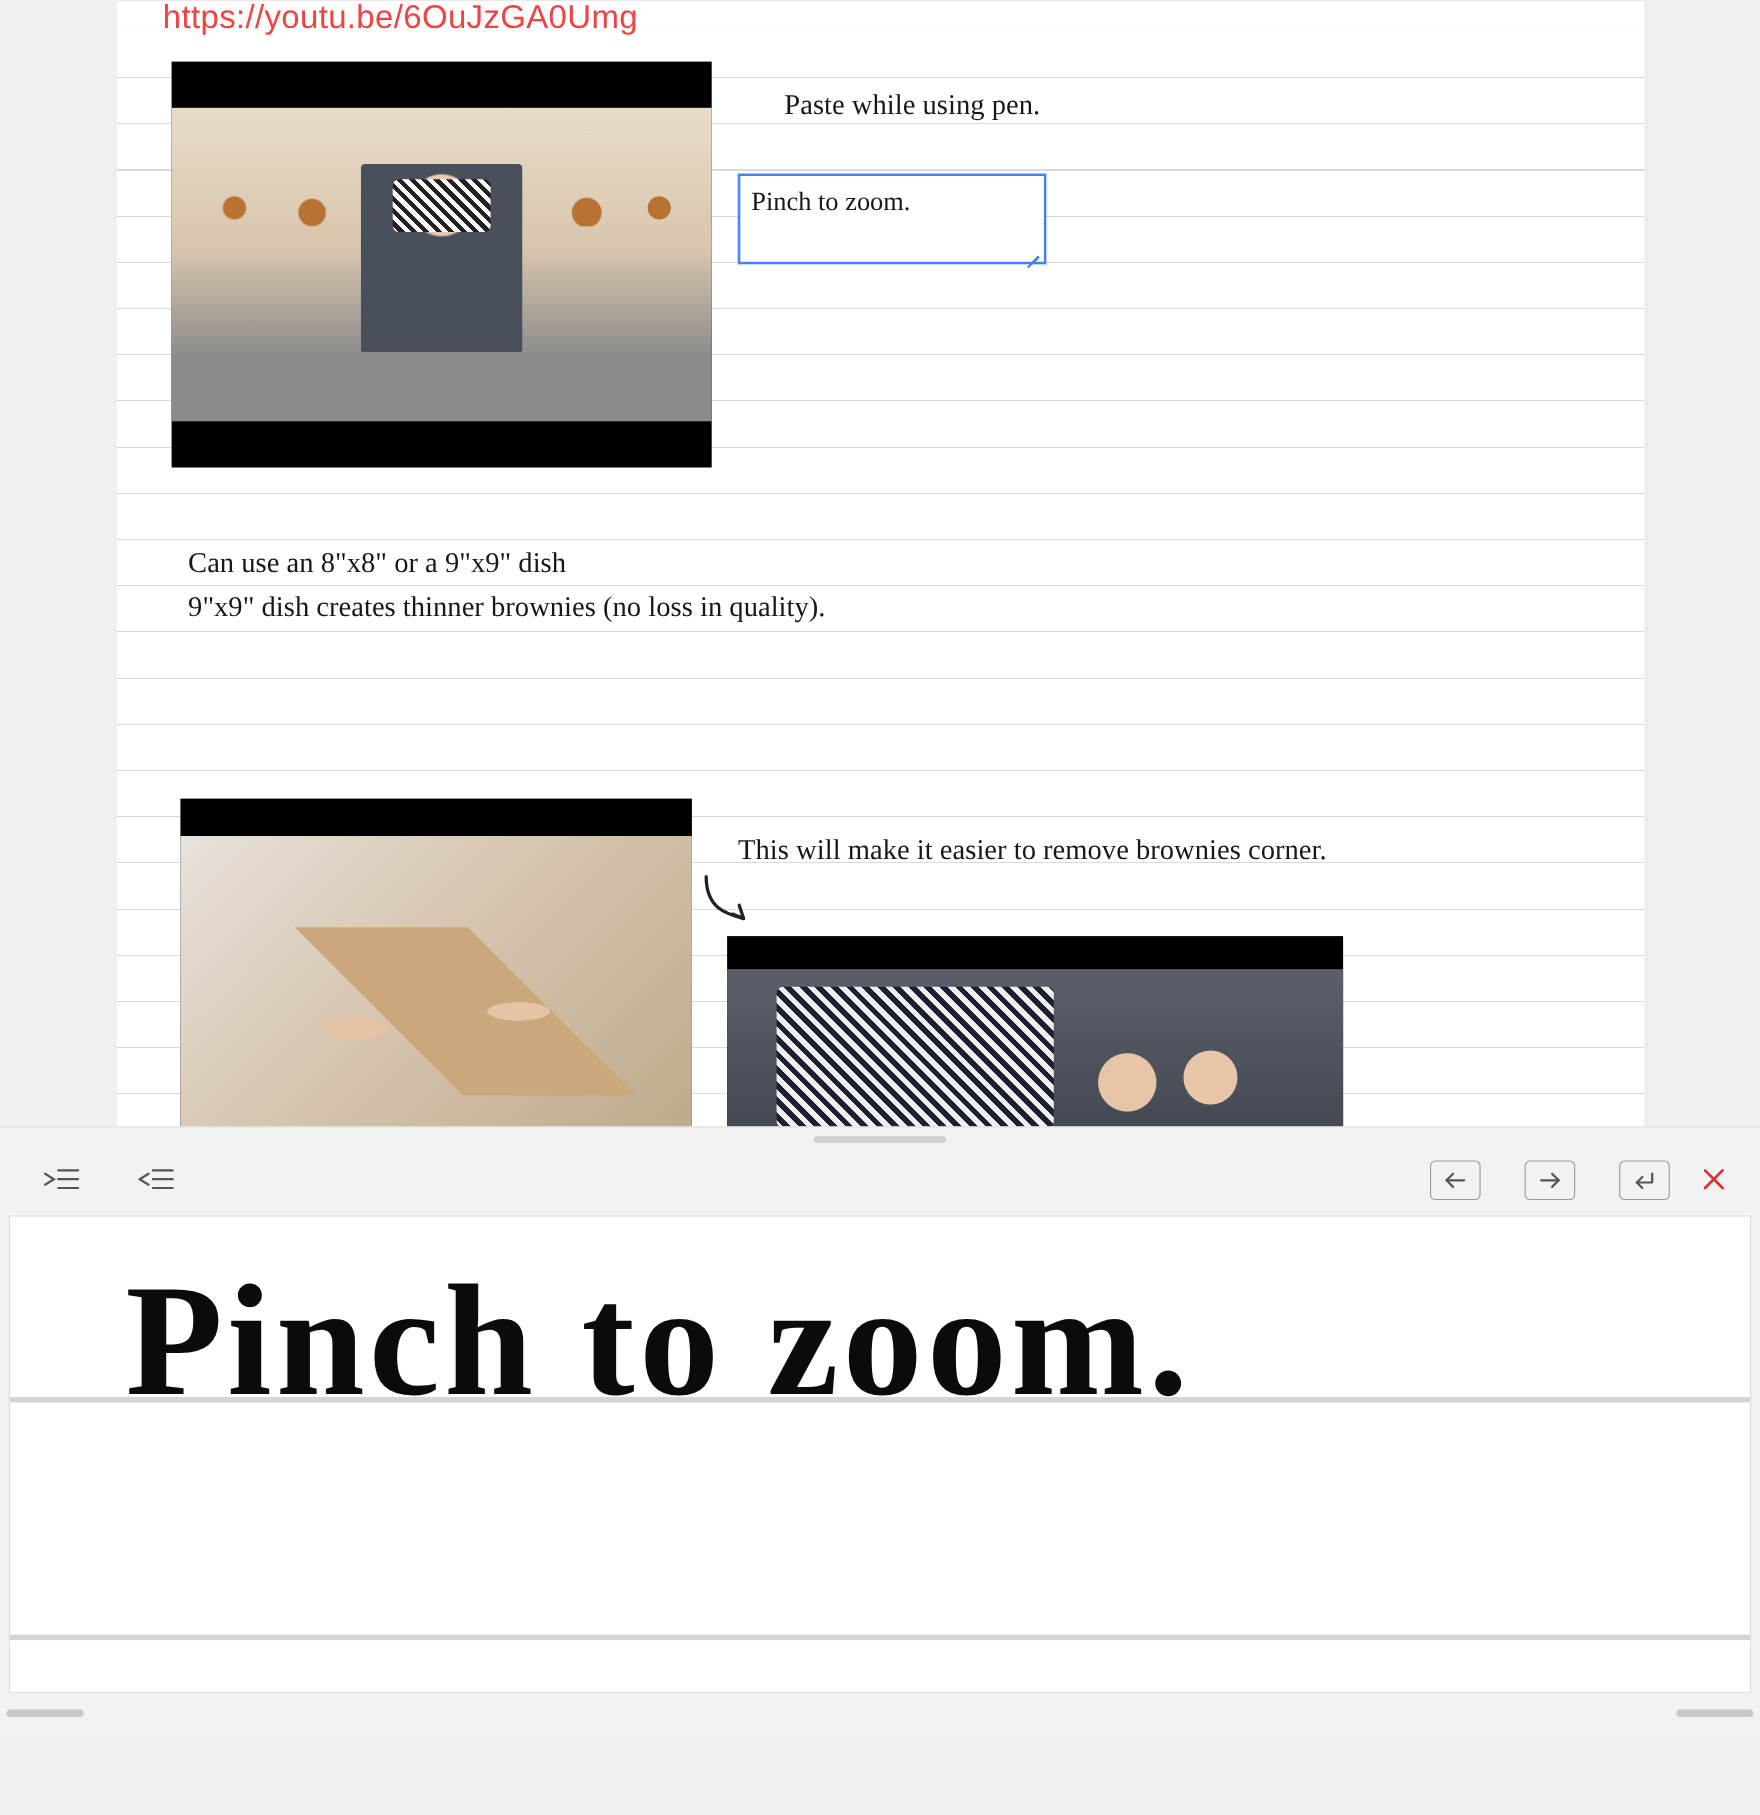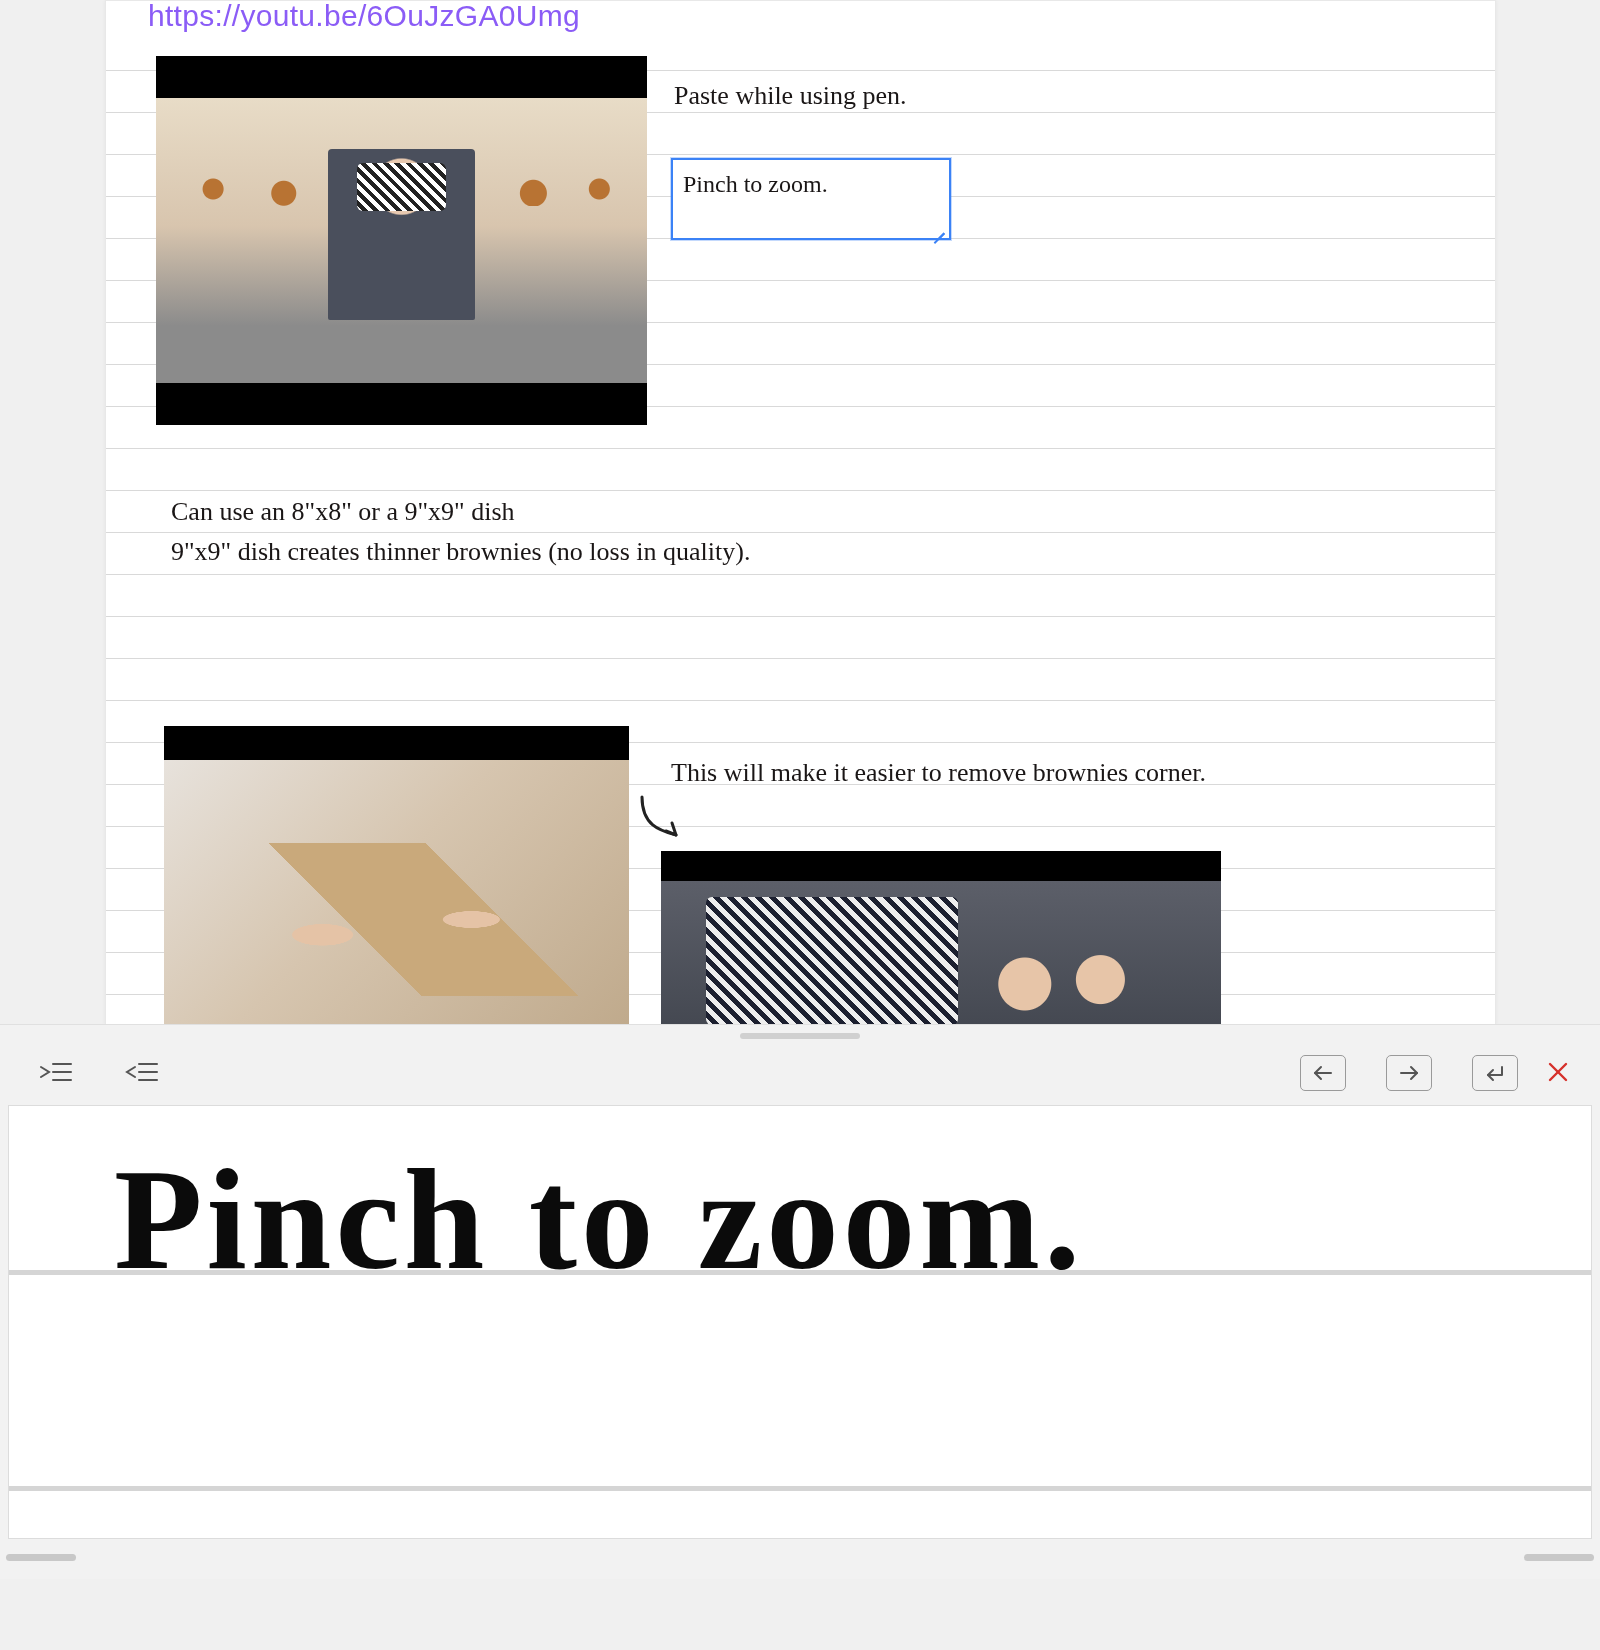--- a/index.html
+++ b/index.html
@@ -38,21 +38,21 @@
     );
     pointer-events: none;
   }
 
   .url-header {
     position: absolute;
     left: 42px;
     top: -2px;
     font-size: 30px;
     font-weight: 400;
-    color: #8b5cf6;
+    color: #ef4444;
     letter-spacing: 0.3px;
   }
 
   
   .hand {
     font-family: "Brush Script MT", "Segoe Script", "Comic Sans MS", cursive;
     color: #1a1616;
     font-size: 26px;
     line-height: 1.55;
     white-space: nowrap;
@@ -87,21 +87,21 @@
   .pots{
     position:absolute; left:2%; right:2%; top:8%; height:30%;
     background:
       radial-gradient(circle at 10% 80%, #b87333 0 10px, transparent 11px),
       radial-gradient(circle at 25% 85%, #b87333 0 12px, transparent 13px),
       radial-gradient(circle at 40% 82%, #b87333 0 11px, transparent 12px),
       radial-gradient(circle at 78% 85%, #b87333 0 13px, transparent 14px),
       radial-gradient(circle at 92% 80%, #b87333 0 10px, transparent 11px);
   }
 
-  .note1 { position:absolute; left:568px; top:75px; }
+  .note1 { position:absolute; left:607px; top:75px; }
 
   
   .zoom-box {
     position:absolute;
     left:565px; top:157px;
     width:280px; height:82px;
     background:#fff;
     border:2px solid #3b82f6;
     box-shadow: 0 0 0 1px rgba(59,130,246,0.3);
     padding: 6px 10px;

